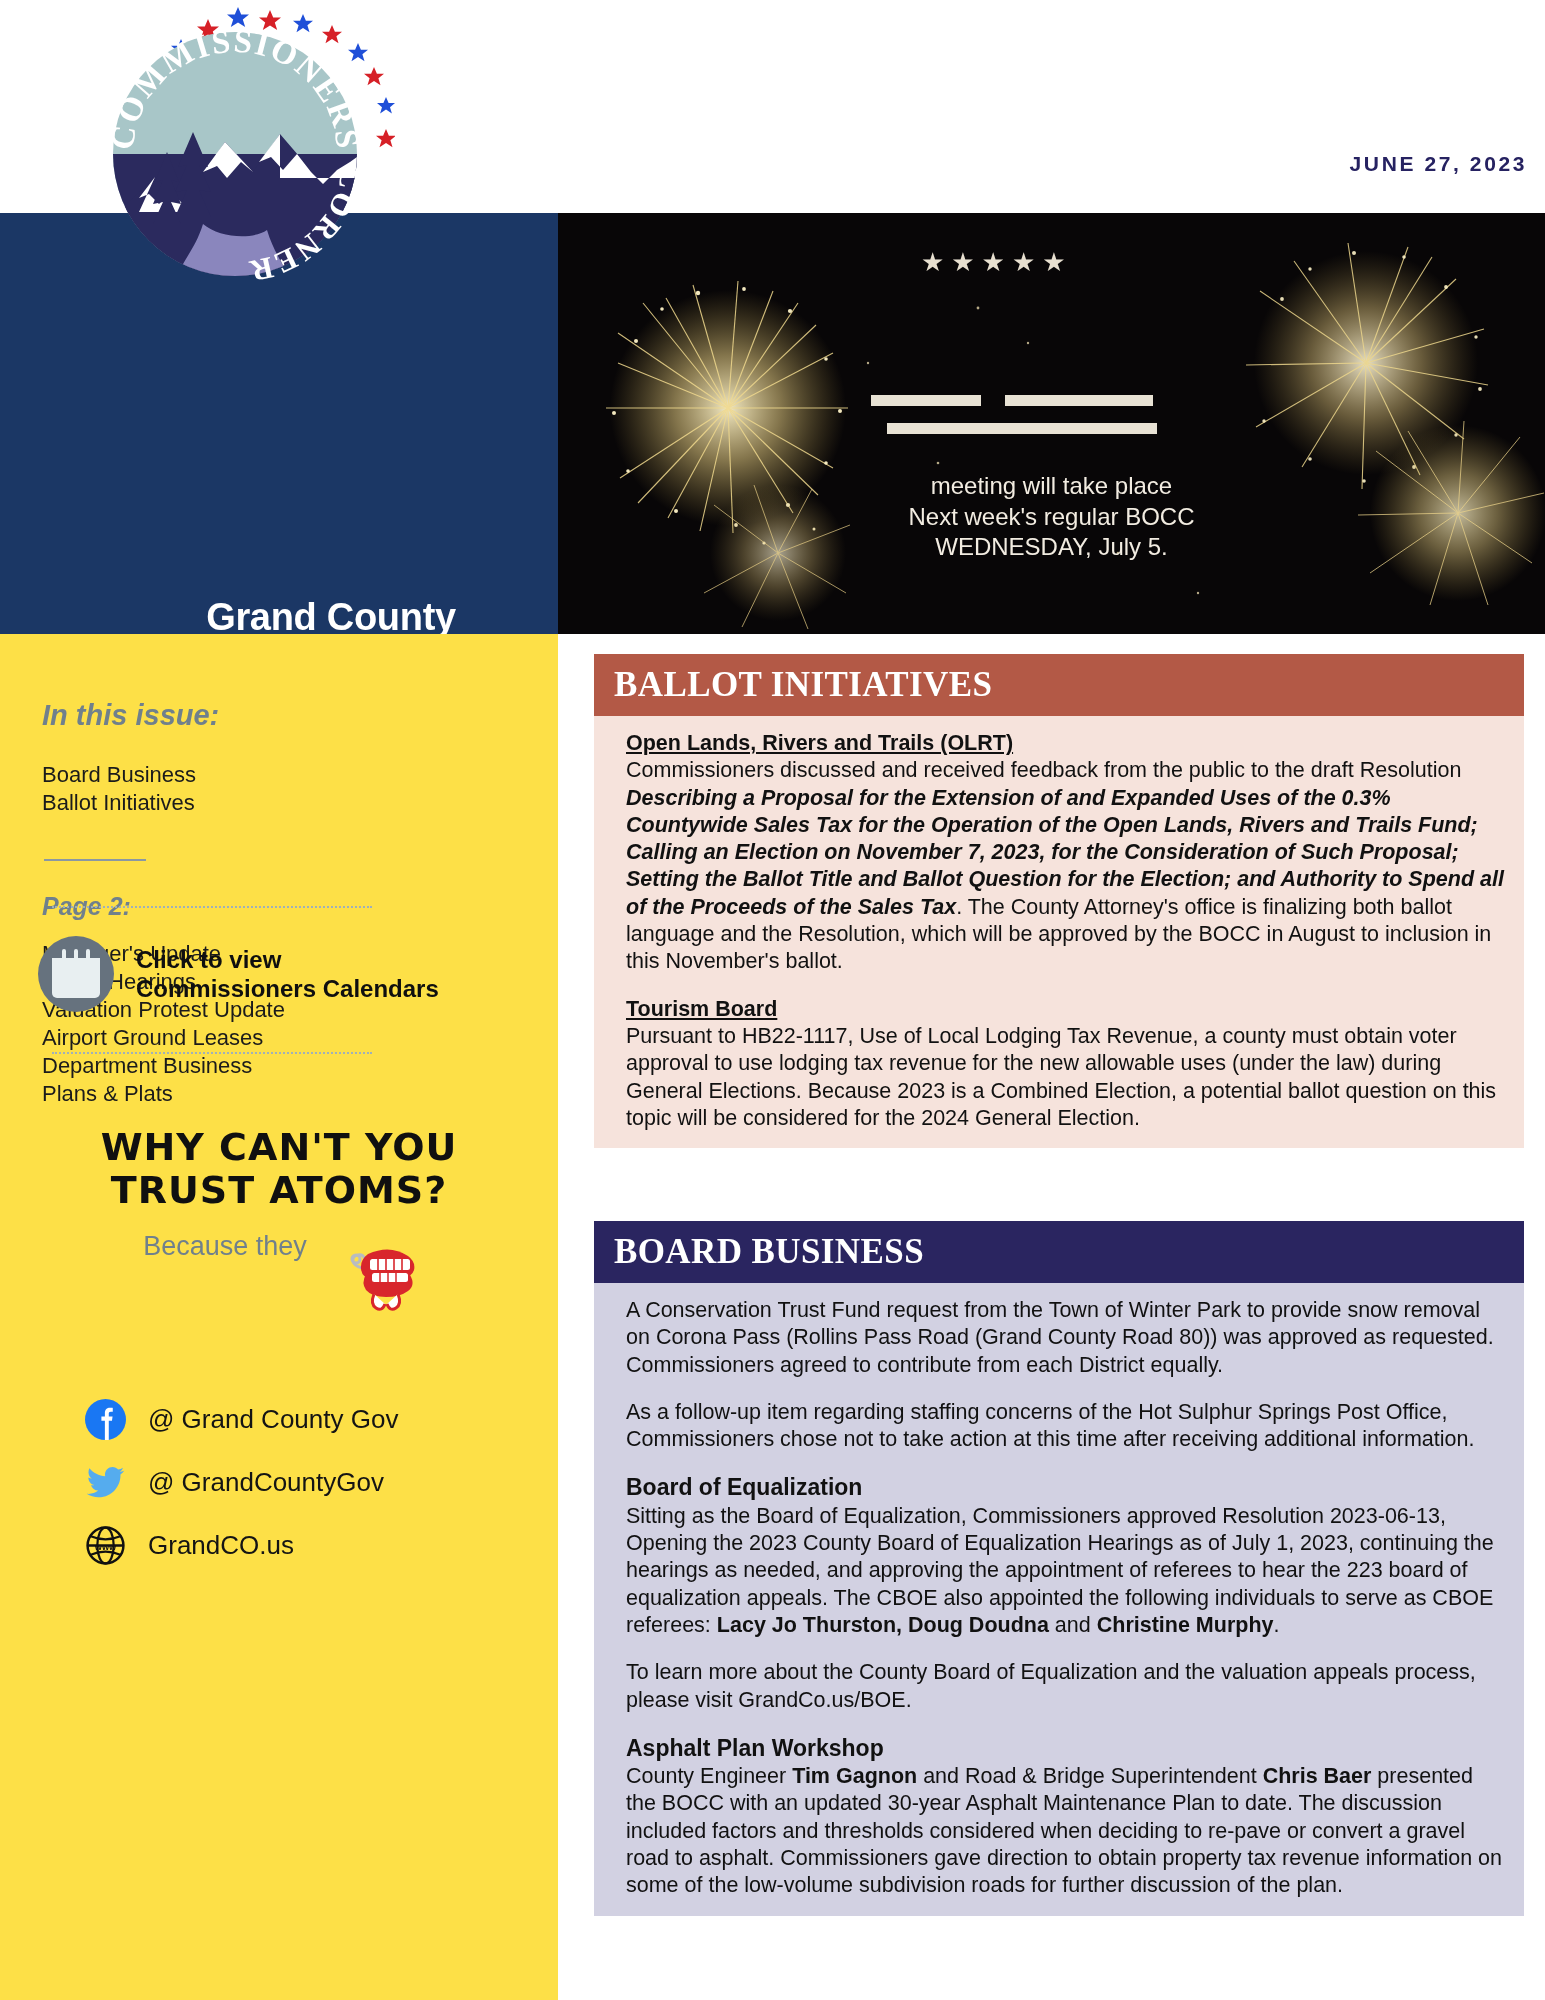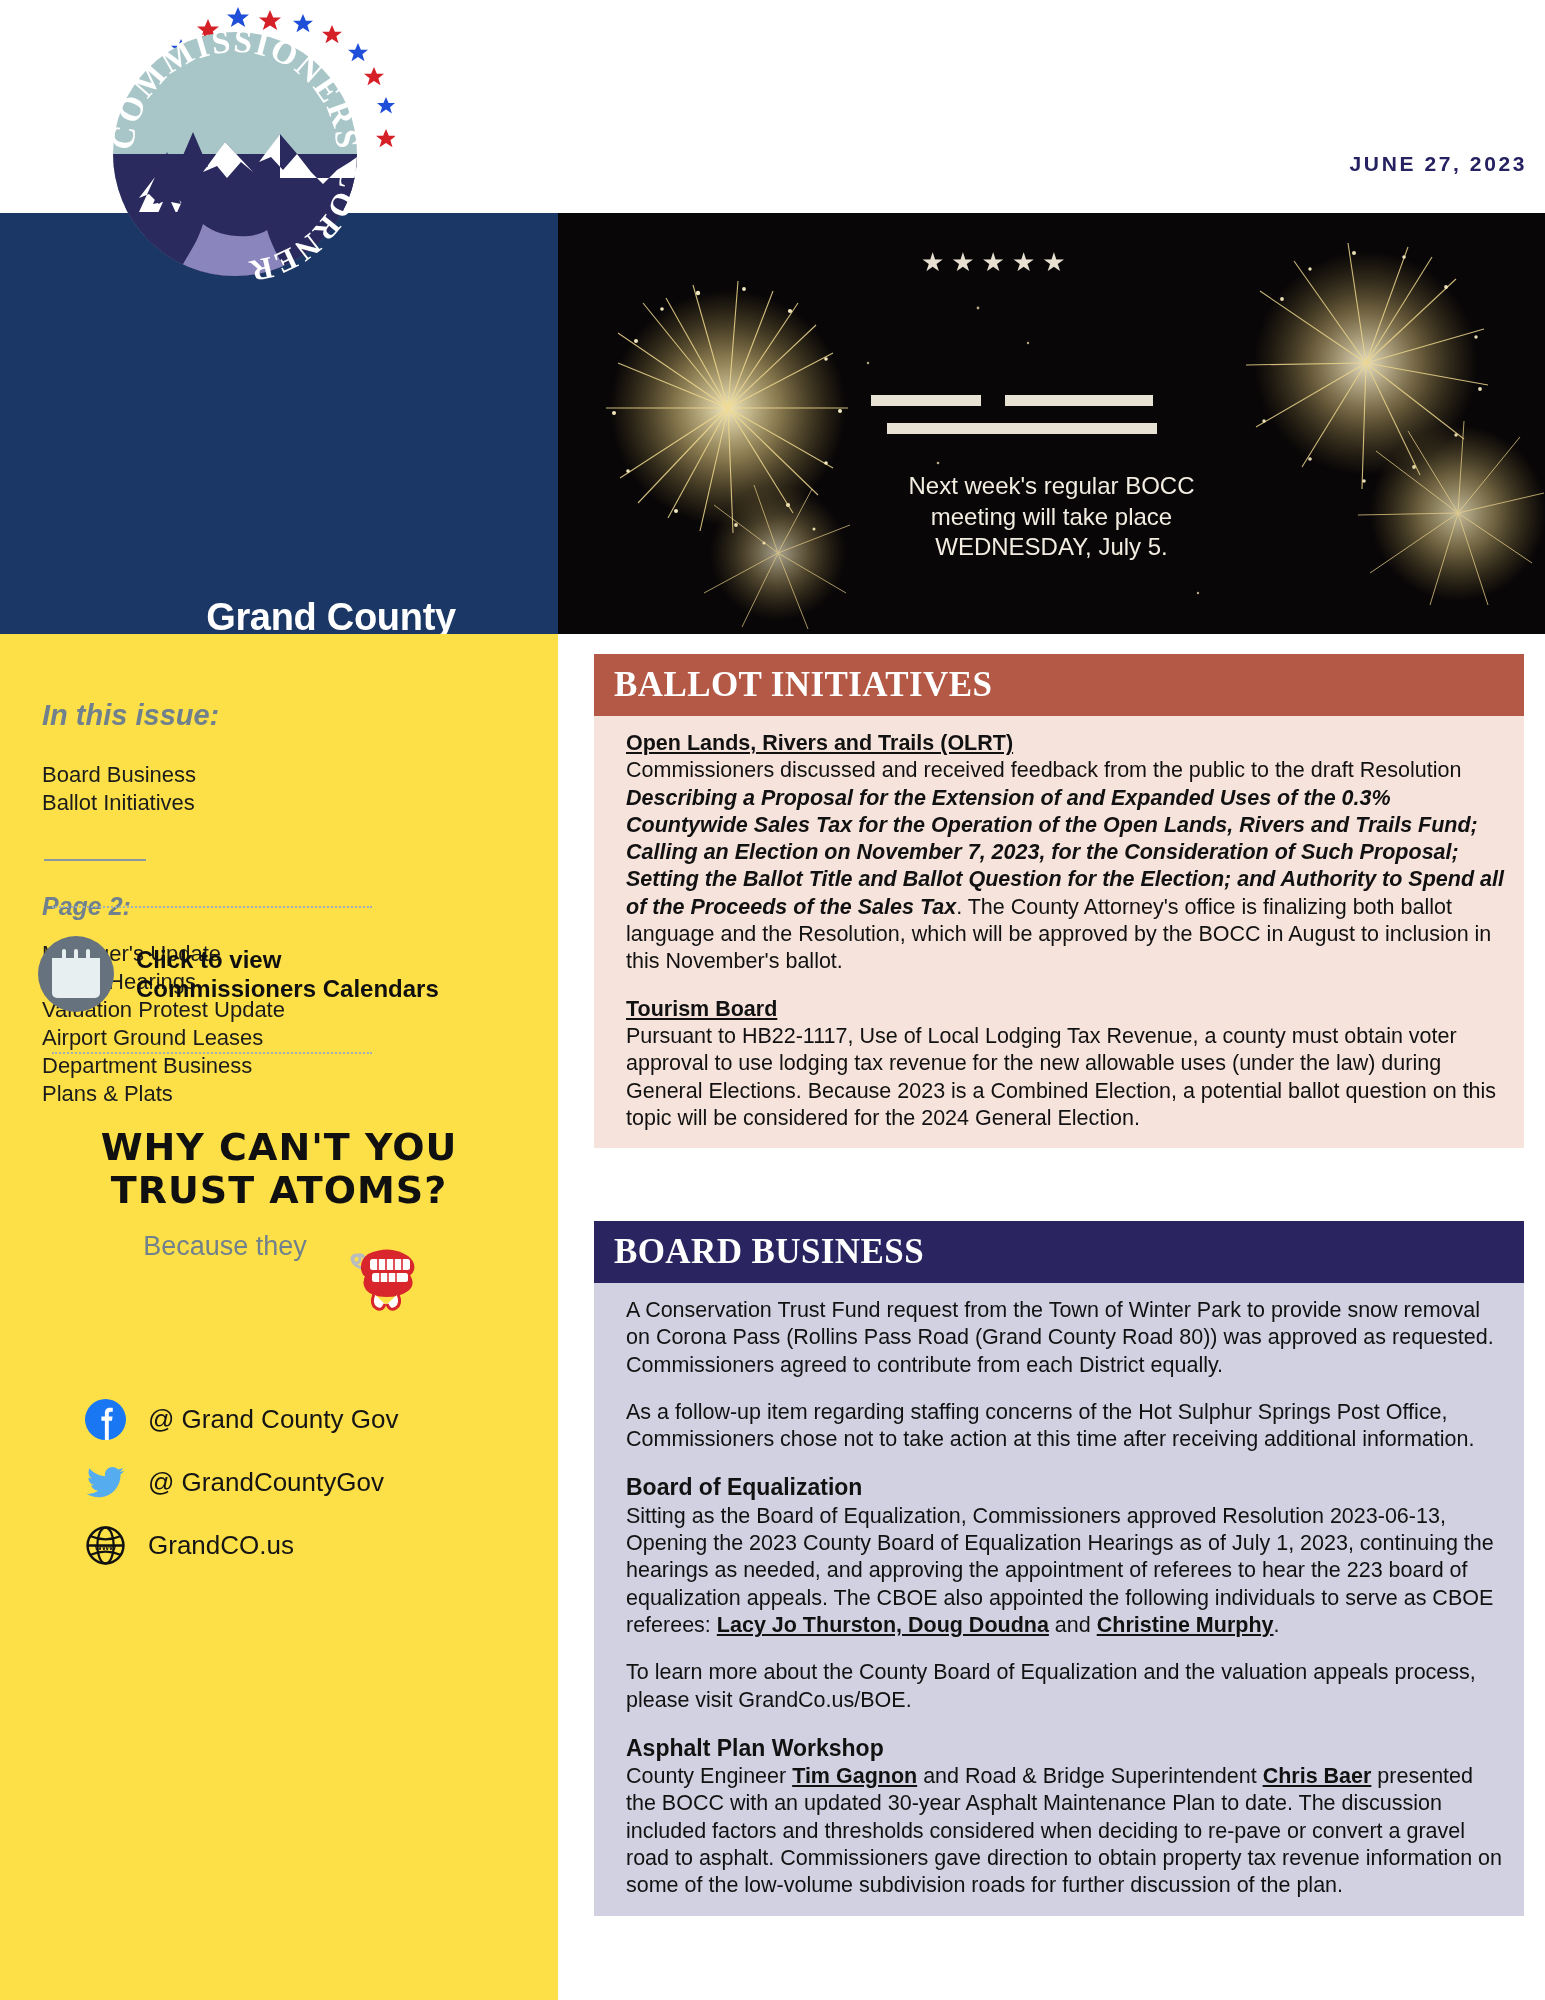--- a/index.html
+++ b/index.html
@@ -131,21 +131,21 @@
     font-family: "Liberation Serif", serif; font-weight: bold;
     color: #ffffff; font-size: 35px; letter-spacing: 0.4px;
     padding: 11px 0 11px 20px;
   }
   .card-body { padding: 14px 20px 16px 32px; font-size: 21.5px; line-height: 1.27; color: #111111; }
   .card-body p { margin: 0 0 20px 0; }
   .card-body p:last-child { margin-bottom: 0; }
   .sub-ul { font-weight: bold; text-decoration: underline; }
   .sub-bold { font-weight: bold; font-size: 23px; }
   .ital-bold { font-weight: bold; font-style: italic; }
-  .bld { font-weight: bold; text-decoration: underline; }
+  .bld { font-weight: bold; }
 
   #card-ballot { left: 594px; top: 654px; width: 930px; background: #f6e3dc; }
   #card-ballot .card-head { background: #b35946; }
   #card-board { left: 594px; top: 1221px; width: 930px; background: #d2d1e2; }
   #card-board .card-head { background: #2a2560; }
 </style>
 </head>
 <body>
 
 <div class="page">
@@ -361,22 +361,22 @@
     </svg>
 
     <div class="july-art">
       <div class="stars-row">★★★★★</div>
       <div class="bar-seg" style="left:98px; top:152px; width:110px;"></div>
       <div class="bar-seg" style="left:232px; top:152px; width:148px;"></div>
       <div class="bar-seg" style="left:114px; top:180px; width:270px;"></div>
     </div>
 
     <div class="banner-note">
+      <div>meeting will take place</div>
       <div>Next week's regular BOCC</div>
-      <div>meeting will take place</div>
       <div>WEDNESDAY, July 5.</div>
     </div>
   </div>
 
   <div class="leftcol">
     <div class="inthisissue">In this issue:</div>
     <div class="toc-a">
       <div>Board Business</div>
       <div>Ballot Initiatives</div>
     </div>

